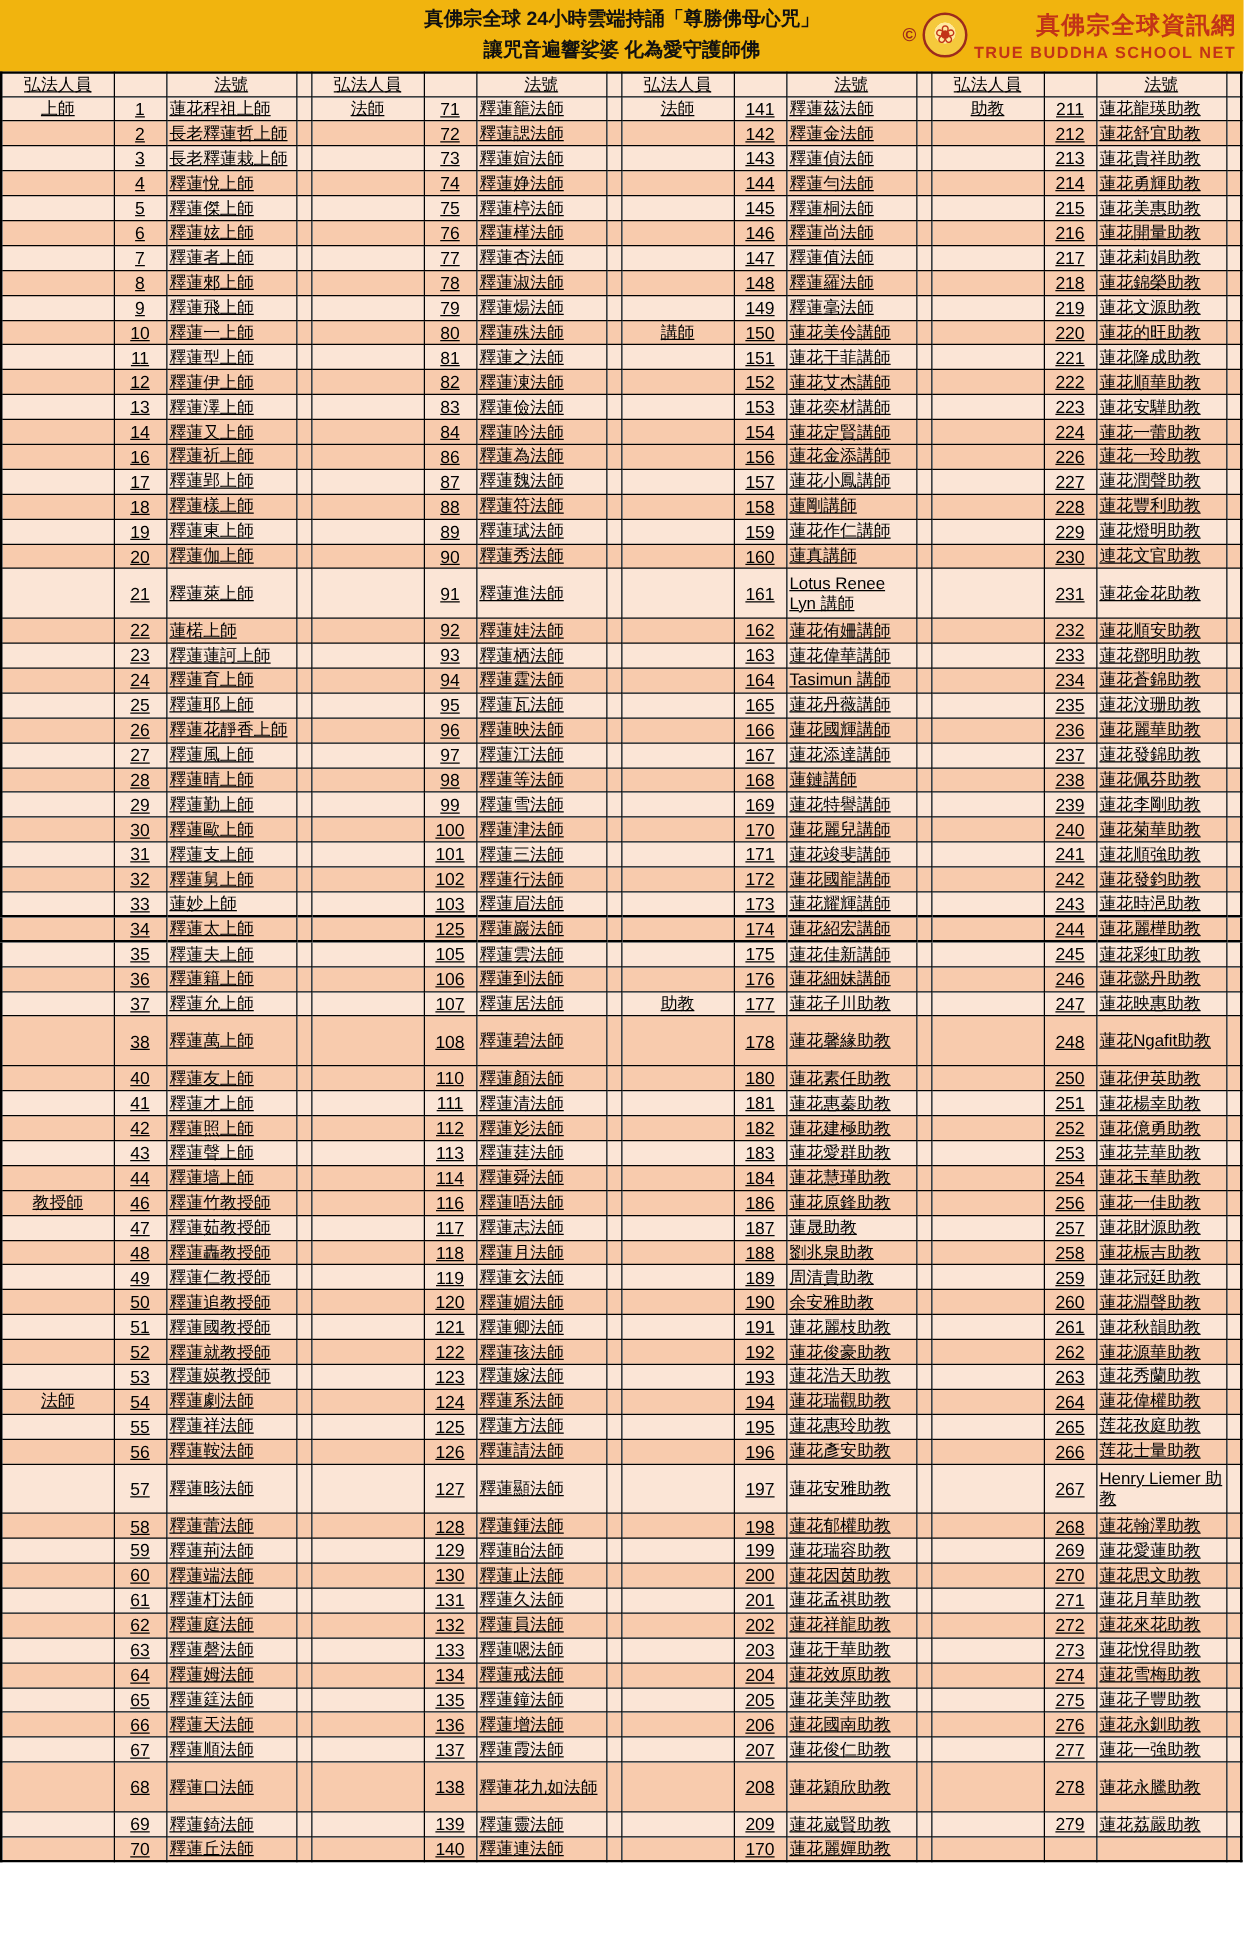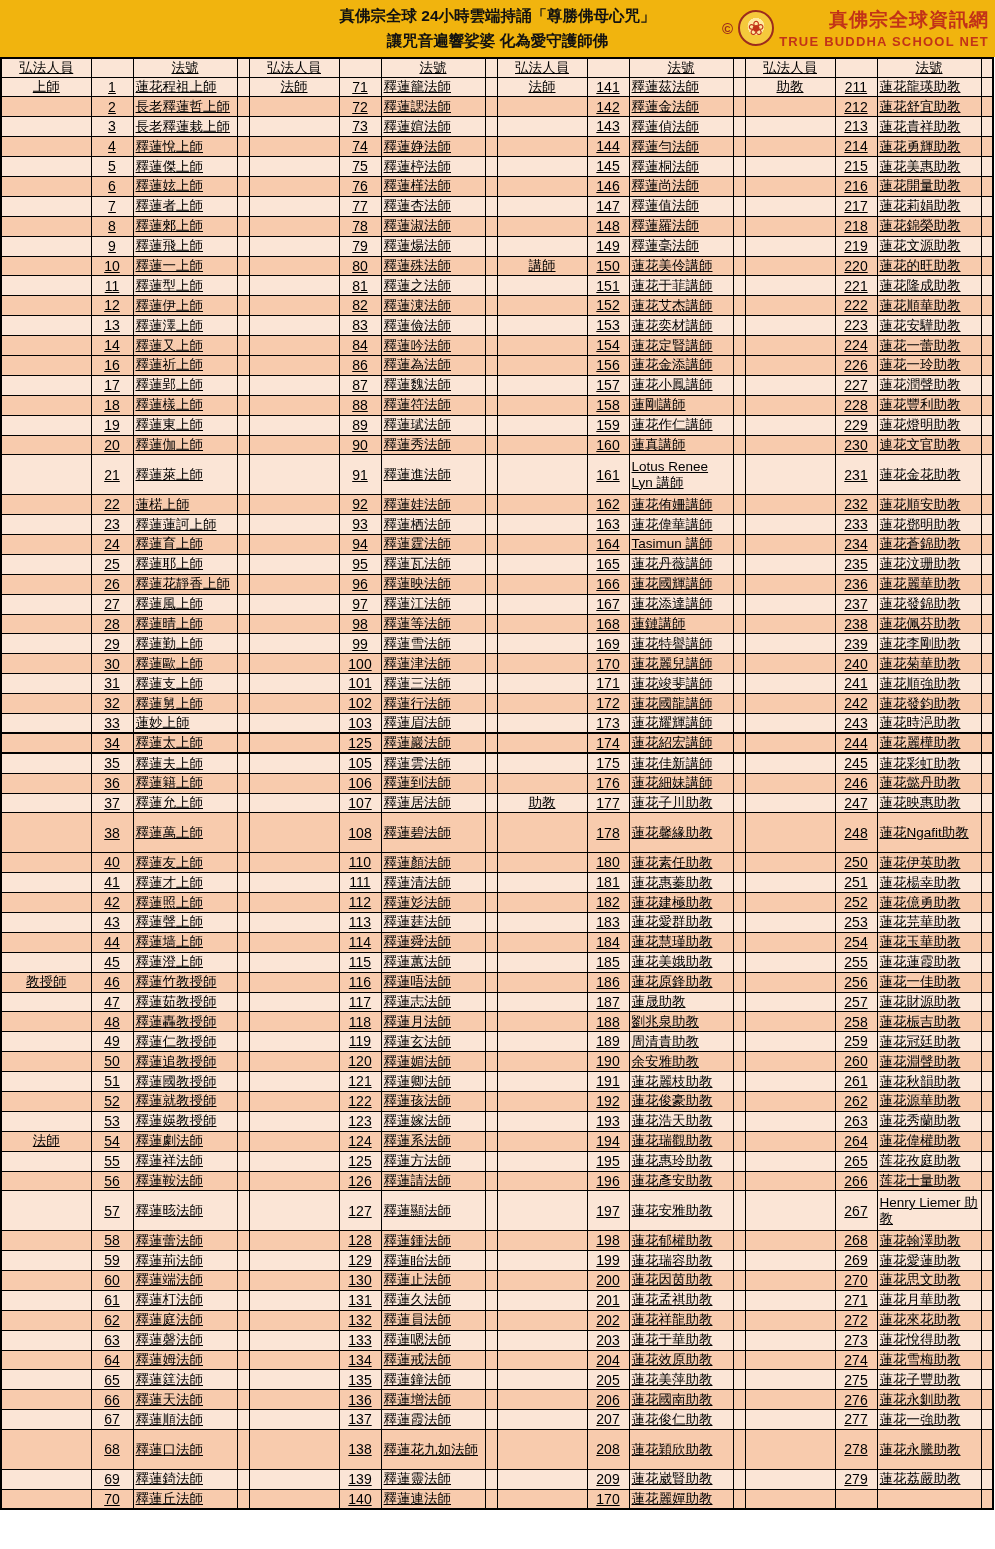--- a/index.html
+++ b/index.html
@@ -846,38 +846,20 @@
           <td class="spacer-cell"></td>
           <td class="role-cell"></td>
           <td class="number-cell">184</td>
           <td class="name-cell">蓮花慧瑾助教</td>
           <td class="spacer-cell"></td>
           <td class="role-cell"></td>
           <td class="number-cell">254</td>
           <td class="name-cell">蓮花玉華助教</td>
           <td class="spacer-cell"></td>
         </tr>
-        <tr class="odd">
-          <td class="role-cell"></td>
-          <td class="number-cell">45</td>
-          <td class="name-cell">釋蓮澄上師</td>
-          <td class="spacer-cell"></td>
-          <td class="role-cell"></td>
-          <td class="number-cell">115</td>
-          <td class="name-cell">釋蓮蕙法師</td>
-          <td class="spacer-cell"></td>
-          <td class="role-cell"></td>
-          <td class="number-cell">185</td>
-          <td class="name-cell">蓮花美娥助教</td>
-          <td class="spacer-cell"></td>
-          <td class="role-cell"></td>
-          <td class="number-cell">255</td>
-          <td class="name-cell">蓮花蓮霞助教</td>
-          <td class="spacer-cell"></td>
-        </tr>
         <tr class="even">
           <td class="role-cell">教授師</td>
           <td class="number-cell">46</td>
           <td class="name-cell">釋蓮竹教授師</td>
           <td class="spacer-cell"></td>
           <td class="role-cell"></td>
           <td class="number-cell">116</td>
           <td class="name-cell">釋蓮唔法師</td>
           <td class="spacer-cell"></td>
           <td class="role-cell"></td>

